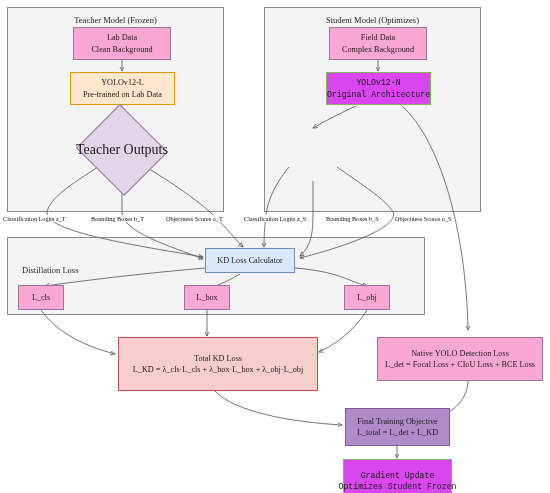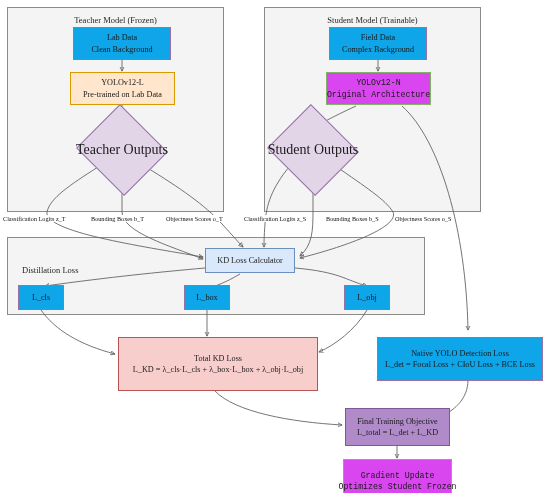--- a/index.html
+++ b/index.html
@@ -9,21 +9,21 @@
 
   .subgraph{position:absolute;background:#f4f4f4;border:1px solid #8a8a8a;box-sizing:border-box;}
   .sg-title{position:absolute;left:0;right:0;text-align:center;font-size:8.5px;color:#1f1f1f;}
   .sg-title.left{text-align:left;margin-top:20px;}
 
   .node{position:absolute;box-sizing:border-box;display:flex;flex-direction:column;
         align-items:center;justify-content:center;text-align:center;
         font-size:8.2px;line-height:1.35;border-width:1px;border-style:solid;}
   .node .ln{display:block;white-space:nowrap;}
 
-  .n-purple{background:#0ea5e9;border-color:#9673a6;}
+  .n-purple{background:#f9a8d4;border-color:#9673a6;}
   .n-orange{background:#ffe6cc;border-color:#d79b00;}
   .n-green {background:#d946ef;border-color:#82b366;font-family:Liberation Mono, monospace;}
   .n-blue  {background:#dae8fc;border-color:#6c8ebf;}
   .n-red   {background:#f8cecc;border-color:#b85450;justify-content:center;}
   .n-dpurple{background:#b18bc9;border-color:#7d5a96;}
 
   .diamond{position:absolute;}
   .diamond .dshape{position:absolute;inset:0;background:#e1d5e7;border:1px solid #9673a6;
                    transform:rotate(45deg);box-sizing:border-box;}
   .diamond .dlabel{position:absolute;inset:0;display:flex;align-items:center;
@@ -38,21 +38,21 @@
 </head>
 <body>
 
 <div id="stage">
 
   <div class="subgraph" style="left:7px;top:7px;width:217px;height:205px;">
     <div class="sg-title" style="top:7px;">Teacher Model (Frozen)</div>
   </div>
 
   <div class="subgraph" style="left:264px;top:7px;width:217px;height:205px;">
-    <div class="sg-title" style="top:7px;">Student Model (Trainable)</div>
+    <div class="sg-title" style="top:7px;">Student Model (Optimizes)</div>
   </div>
 
   <div class="subgraph" style="left:7px;top:237px;width:418px;height:78px;">
     <div class="sg-title left" style="top:7px;left:14px;">Distillation Loss</div>
   </div>
 
   <svg class="edges" viewBox="0 0 550 493">
     <defs>
       <marker id="ar" markerWidth="6" markerHeight="6" refX="5" refY="3" orient="auto">
         <path d="M0,0.6 L5.2,3 L0,5.4 z" fill="#3a3a3a" stroke="none"></path>
@@ -107,24 +107,20 @@
   <div class="node n-purple" style="left:329px;top:27px;width:98px;height:33px;">
     <span class="ln">Field Data</span>
     <span class="ln">Complex Background</span>
   </div>
 
   <div class="node n-green" style="left:326px;top:72px;width:105px;height:33px;">
     <span class="ln">YOLOv12-N</span>
     <span class="ln">Original Architecture</span>
   </div>
 
-  <div class="diamond" style="left:279px;top:119px;width:68px;height:62px;">
-    <div class="dshape"></div>
-    <div class="dlabel">Student Outputs</div>
-  </div>
 
   <div class="node n-blue" style="left:205px;top:248px;width:90px;height:25px;">
     <span class="ln">KD Loss Calculator</span>
   </div>
 
   <div class="node n-purple" style="left:18px;top:285px;width:46px;height:25px;">
     <span class="ln">L_cls</span>
   </div>
 
   <div class="node n-purple" style="left:184px;top:285px;width:46px;height:25px;">

